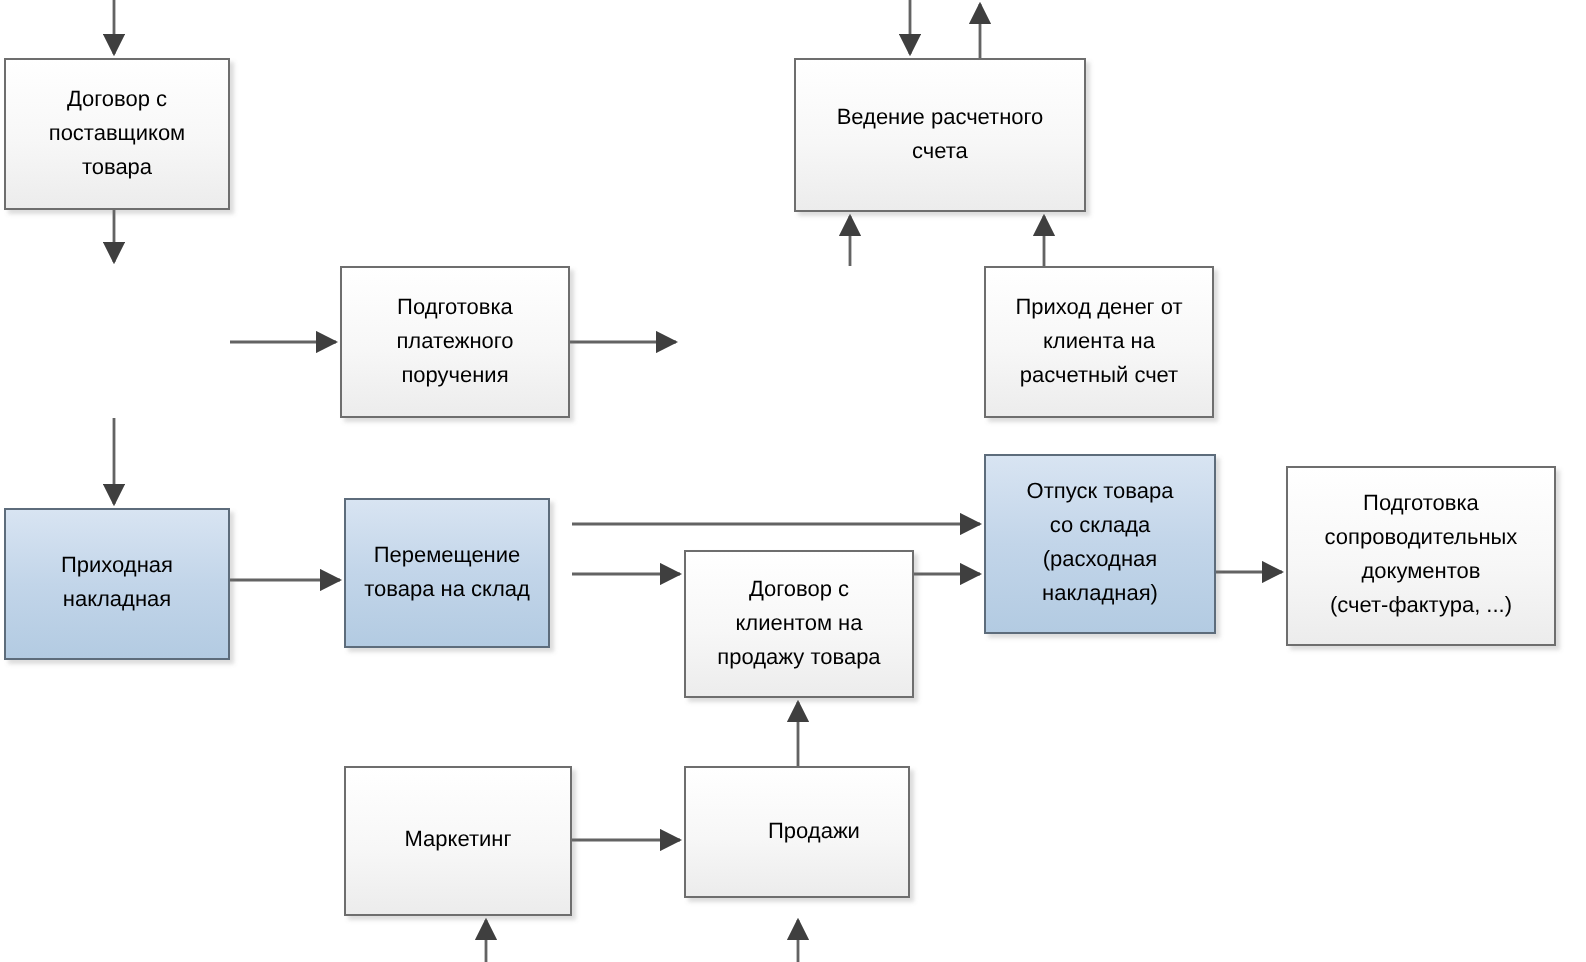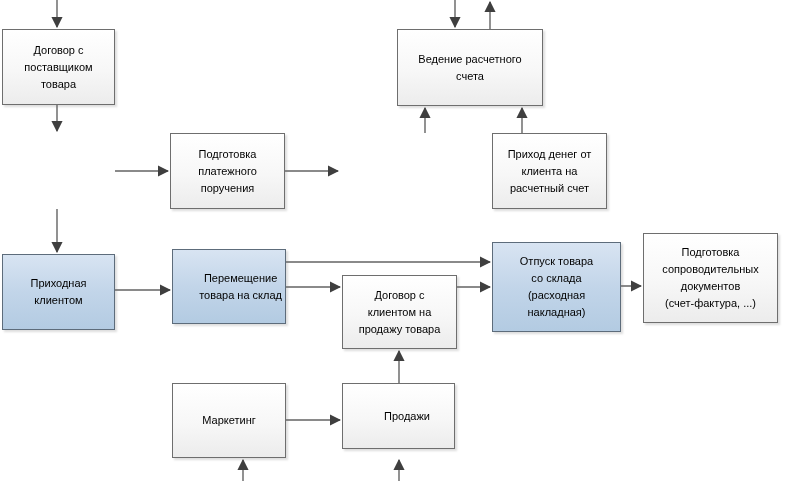--- a/index.html
+++ b/index.html
@@ -41,23 +41,23 @@
     border-color: #5d6c7b;
   }
   
   #bx-contract-supplier { left: 2px;   top: 29px;  width: 113px; height: 76px; }
   #bx-pay-invoice       { left: 2px;   top: 133px; width: 113px; height: 76px; }
   #bx-payment-order     { left: 170px; top: 133px; width: 115px; height: 76px; }
   #bx-expense-account   { left: 340px; top: 133px; width: 114px; height: 76px; }
   #bx-income-client     { left: 492px; top: 133px; width: 115px; height: 76px; }
   #bx-maintain-account  { left: 397px; top: 29px;  width: 146px; height: 77px; }
   #bx-incoming-invoice  { left: 2px;   top: 254px; width: 113px; height: 76px; }
-  #bx-move-goods        { left: 172px; top: 249px; width: 114px; height: 75px; justify-content: flex-end; }
+  #bx-move-goods        { left: 172px; top: 249px; width: 103px; height: 75px; }
   #bx-contract-client   { left: 342px; top: 275px; width: 115px; height: 74px; }
-  #bx-goods-release     { left: 492px; top: 242px; width: 129px; height: 90px; }
+  #bx-goods-release     { left: 492px; top: 227px; width: 116px; height: 90px; }
   #bx-prepare-docs      { left: 643px; top: 233px; width: 135px; height: 90px; }
   #bx-marketing         { left: 172px; top: 383px; width: 114px; height: 75px; justify-content: center; }
   #bx-sales             { left: 342px; top: 383px; width: 113px; height: 66px; padding-left: 20px; }
 </style>
 </head>
 <body>
 
 <div id="canvas">
 
   <svg id="connectors" width="793" height="481" viewBox="0 0 793 481" xmlns="http://www.w3.org/2000/svg">
@@ -102,21 +102,21 @@
     <span class="box-label">Приход денег от
 клиента на
 расчетный счет</span>
   </div>
   <div class="box plain" id="bx-maintain-account">
     <span class="box-label">Ведение расчетного
 счета</span>
   </div>
   <div class="box accent" id="bx-incoming-invoice">
     <span class="box-label">Приходная
-клиентом</span>
+накладная</span>
   </div>
   <div class="box accent" id="bx-move-goods">
     <span class="box-label">Перемещение
 товара на склад</span>
   </div>
   <div class="box plain" id="bx-contract-client">
     <span class="box-label">Договор с
 клиентом на
 продажу товара</span>
   </div>

